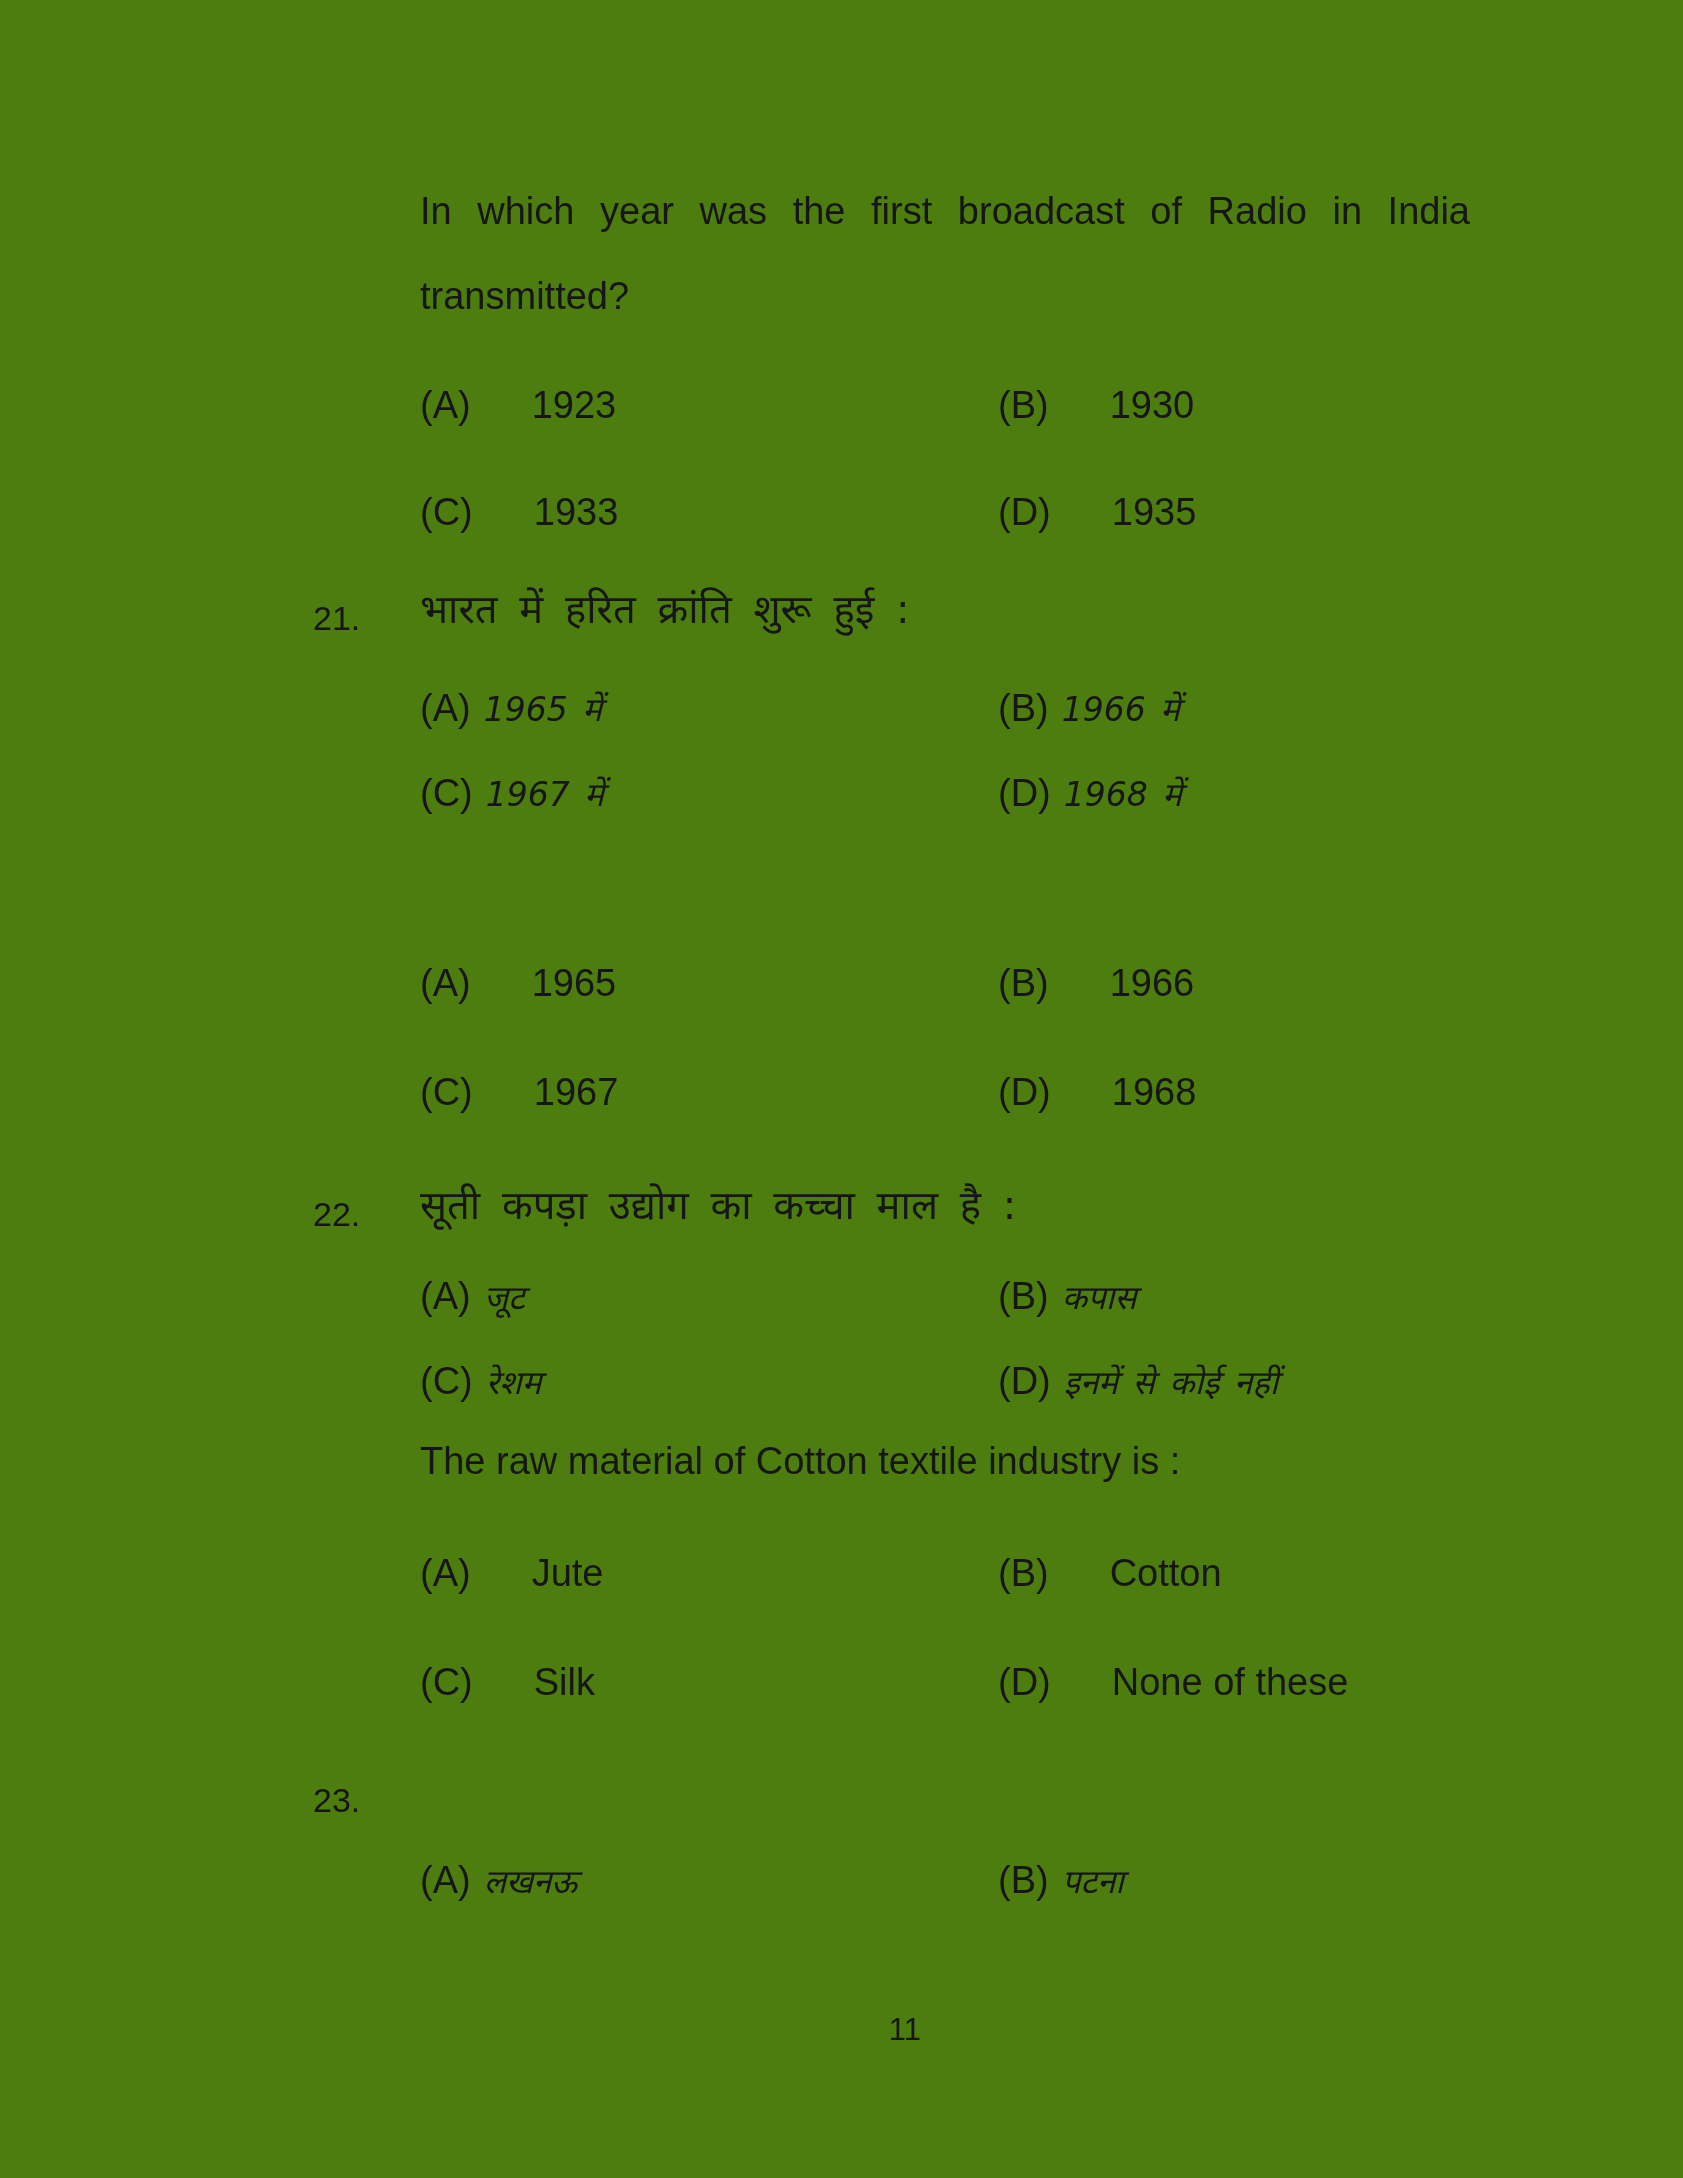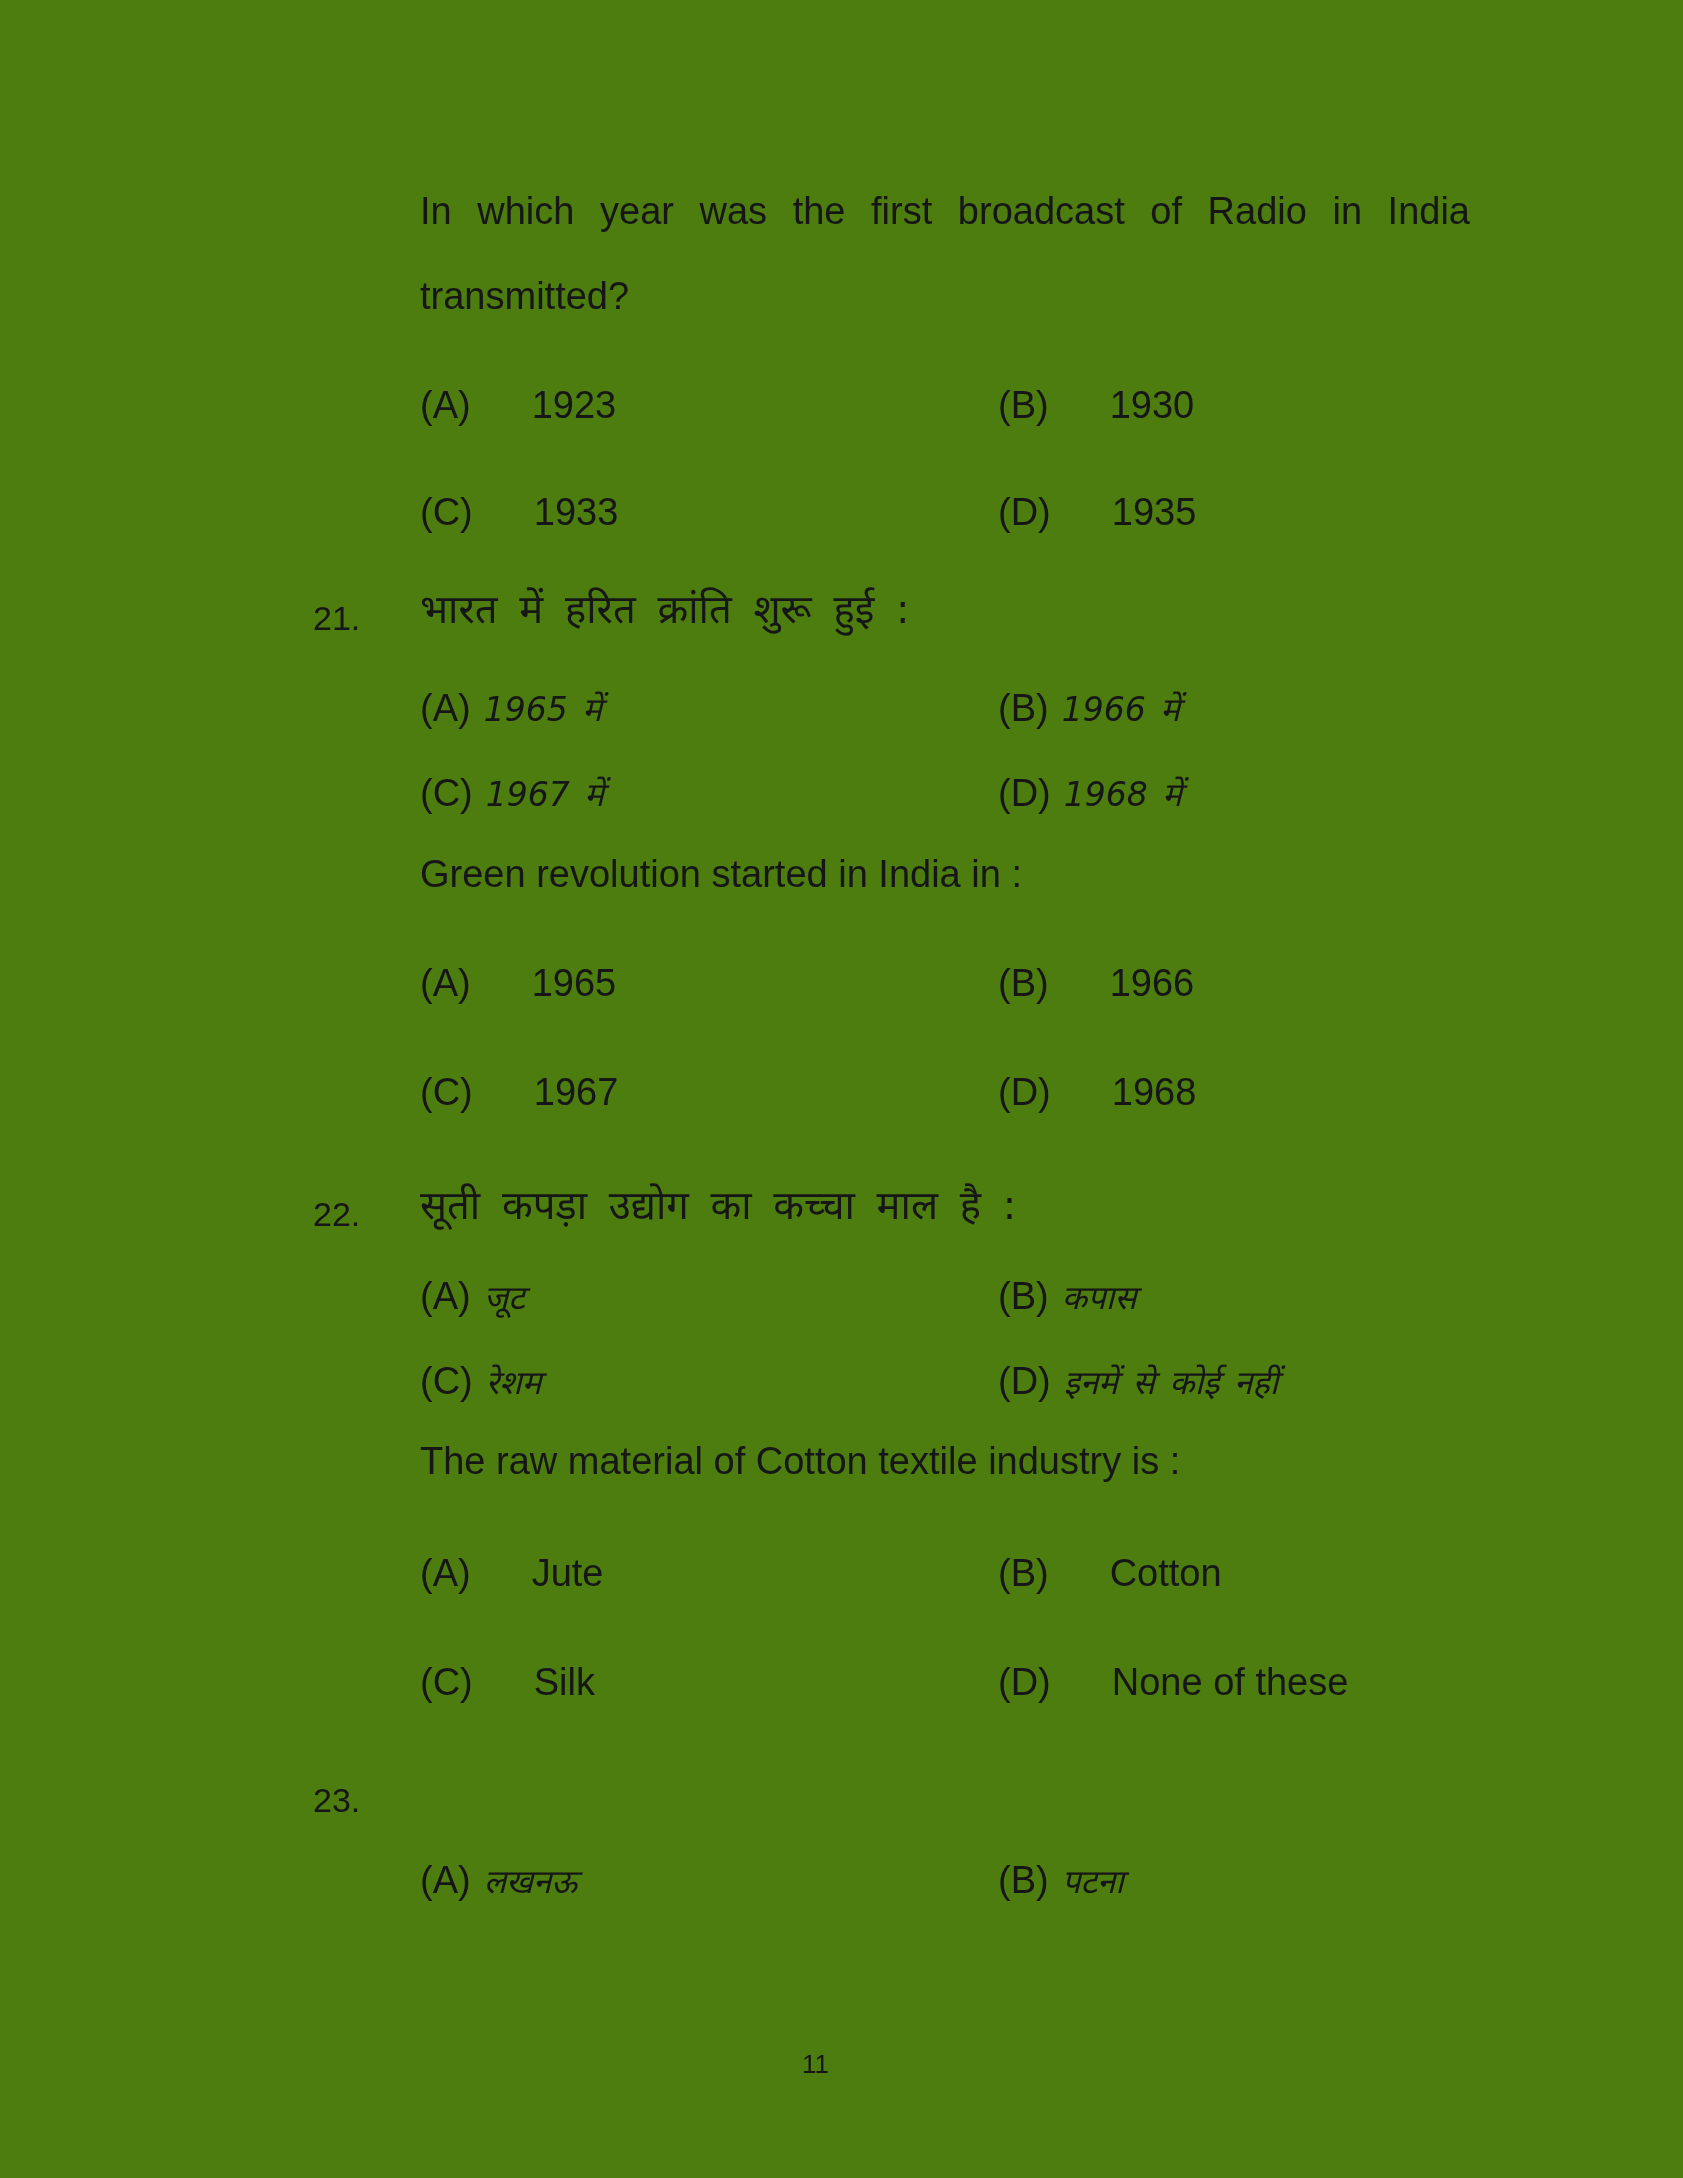--- a/index.html
+++ b/index.html
@@ -61,23 +61,22 @@
     font-size: 33px;
     word-spacing: 4px;
     white-space: nowrap;
     font-style: italic;
   }
   .footer-num {
     position: absolute;
     left: 802px;
     top: 2012px;
     width: 119px;
-    text-align: left;
-    font-size: 26px;
-    margin-top: 37px;
+    text-align: right;
+    font-size: 31px;
   }
 </style>
 </head>
 <body>
 
 <div class="page">
 
   <div class="row en-text justify" style="top:188px">In which year was the first broadcast of Radio in India</div>
   <div class="row en-text" style="top:273px">transmitted?</div>
 
@@ -119,21 +118,20 @@
     <div class="opt col1">
       <span class="lbl">(C)</span>
       <span class="val-hi">1967 में</span>
     </div>
     <div class="opt">
       <span class="lbl">(D)</span>
       <span class="val-hi">1968 में</span>
     </div>
   </div>
 
-  <div class="row en-text" style="top:851px">Green revolution started in India in :</div>
 
   <div class="row opt-row" style="top:960px">
     <div class="opt col1">
       <span class="lbl">(A)</span>
       <span class="val-en">1965</span>
     </div>
     <div class="opt">
       <span class="lbl">(B)</span>
       <span class="val-en">1966</span>
     </div>

